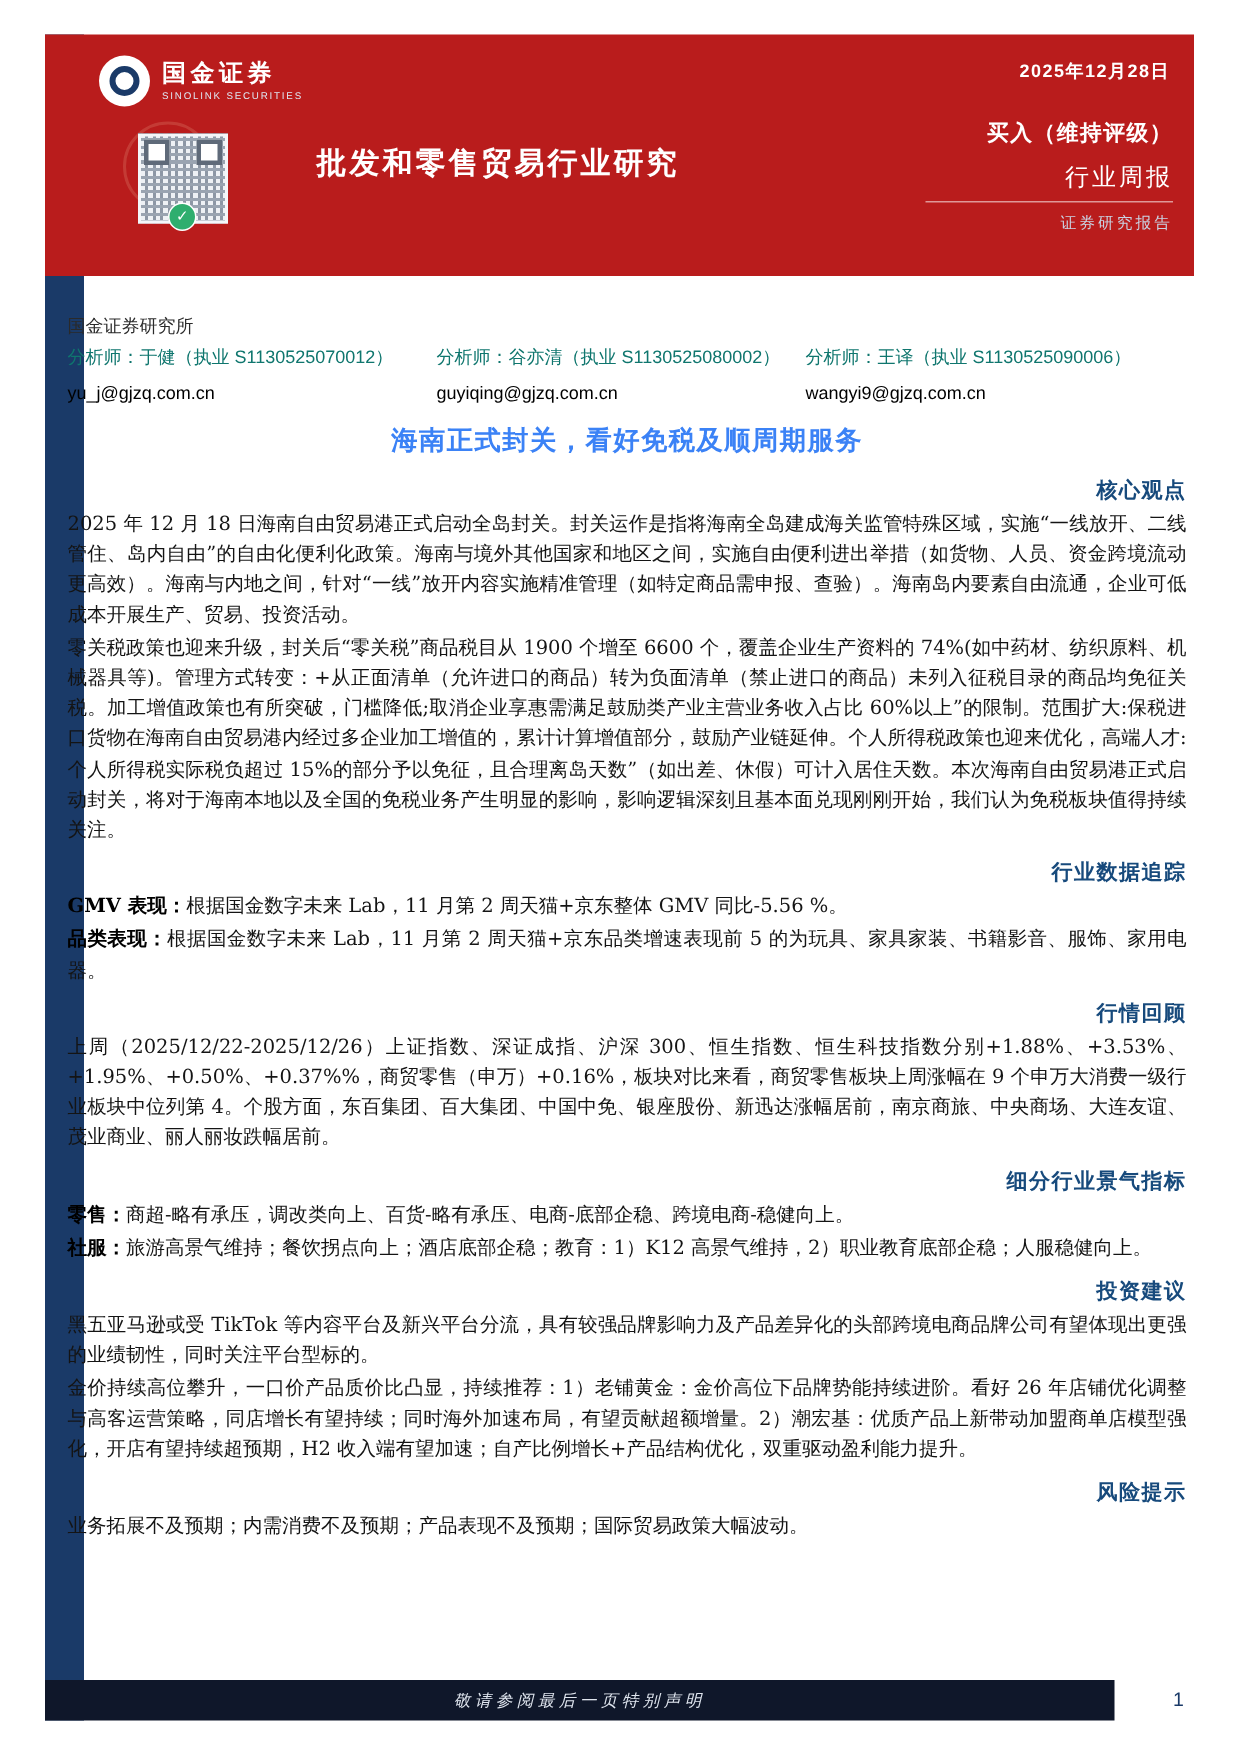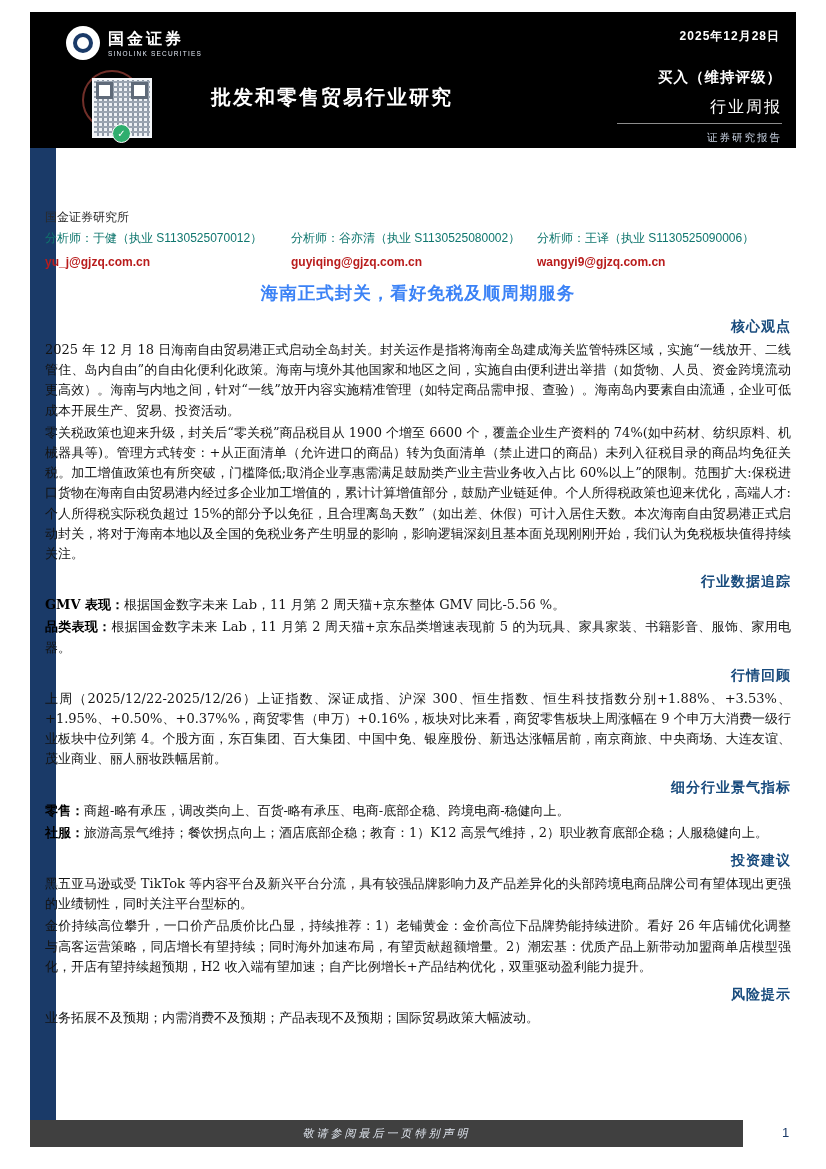--- a/index.html
+++ b/index.html
@@ -4,21 +4,21 @@
 <style>
   html,body{margin:0;padding:0;}
   body{
     width:826px;height:1169px;position:relative;background:#ffffff;
     font-family:"Liberation Sans", sans-serif;color:#1a1a1a;overflow:hidden;
   }
   .page{position:absolute;inset:0;}
   
   .left-stripe{position:absolute;left:30px;top:23px;width:26px;height:1124px;background:#1a3a68;}
   
-  .band{position:absolute;left:30px;top:12px;width:766px;height:136px;background:#000000;color:#fff;}
+  .band{position:absolute;left:30px;top:23px;width:766px;height:161px;background:#b91c1c;color:#fff;}
   .logo{position:absolute;left:36px;top:14px;display:flex;align-items:center;}
   .logo-icon{width:34px;height:34px;border-radius:50%;background:#fff;position:relative;flex:0 0 auto;}
   .logo-icon::after{content:"";position:absolute;inset:7px;border:4px solid #1a3a68;border-radius:50%;}
   .logo-text{margin-left:8px;}
   .logo-cn{font-size:16px;font-weight:bold;letter-spacing:3px;line-height:18px;}
   .logo-en{font-size:6.5px;letter-spacing:1.2px;color:#dfe6f2;margin-top:2px;}
   .band-date{position:absolute;right:16px;top:16px;font-size:12px;font-weight:bold;letter-spacing:1px;}
   .band-title{position:absolute;left:88px;top:68px;width:420px;margin:4px;text-align:center;
     font-size:20px;font-weight:bold;letter-spacing:2px;color:#fff;}
   .band-right{position:absolute;right:14px;top:56px;width:165px;text-align:right;}
@@ -36,33 +36,33 @@
     box-shadow:0 0 0 2px #f4f6f9 inset;}
   .stamp::before,.stamp::after{content:"";position:absolute;top:4px;width:11px;height:11px;border:3px solid #5f6a79;background:#fff;}
   .stamp::before{left:4px;} .stamp::after{right:4px;}
   .stamp-badge{position:absolute;left:20px;bottom:-5px;width:17px;height:17px;border-radius:50%;
     background:#2fae6e;color:#fff;font-size:10px;line-height:17px;text-align:center;border:1px solid #fff;}
   
   .institute{position:absolute;left:45px;top:209px;font-size:12px;color:#2a2a2a;}
   .analyst-grid{position:absolute;left:45px;top:230px;width:748px;display:flex;}
   .a-col{width:246px;flex:0 0 auto;}
   .a-line{font-size:12px;color:#0f766e;}
-  .a-mail{font-size:12px;color:#b91c1c;margin-top:8px;font-weight:bold;}
+  .a-mail{font-size:12px;color:#000000;margin-top:8px;}
   
   .doc-title{position:absolute;left:45px;top:281px;width:746px;margin:0;text-align:center;
     font-size:17.5px;font-weight:bold;color:#3b82f6;letter-spacing:1px;}
   
   .main{position:absolute;left:45px;top:318px;width:746px;}
   .sec-h{margin:9px 0 4px;font-size:14px;font-weight:bold;color:#174a7c;letter-spacing:1px;text-align:right;}
   .sec:first-child .sec-h{margin-top:0;}
   .body-p{margin:0 0 2px;font-size:13px;line-height:20.2px;text-align:justify;
     font-family:"DejaVu Serif", serif;color:#141414;}
   .lead{font-weight:bold;color:#000;}
   
-  .foot-band{position:absolute;left:30px;top:1120px;width:713px;height:27px;background:#404040;
+  .foot-band{position:absolute;left:30px;top:1120px;width:713px;height:27px;background:#0f172a;
     color:#dfe5ee;text-align:center;line-height:27px;font-size:11px;letter-spacing:3px;
     font-style:italic;font-family:"DejaVu Serif", serif;}
   .page-num{position:absolute;left:782px;top:1125px;font-size:13px;color:#1a3a68;}
 </style>
 </head>
 <body>
 
 <div class="page">
 
   <div class="left-stripe"></div>

